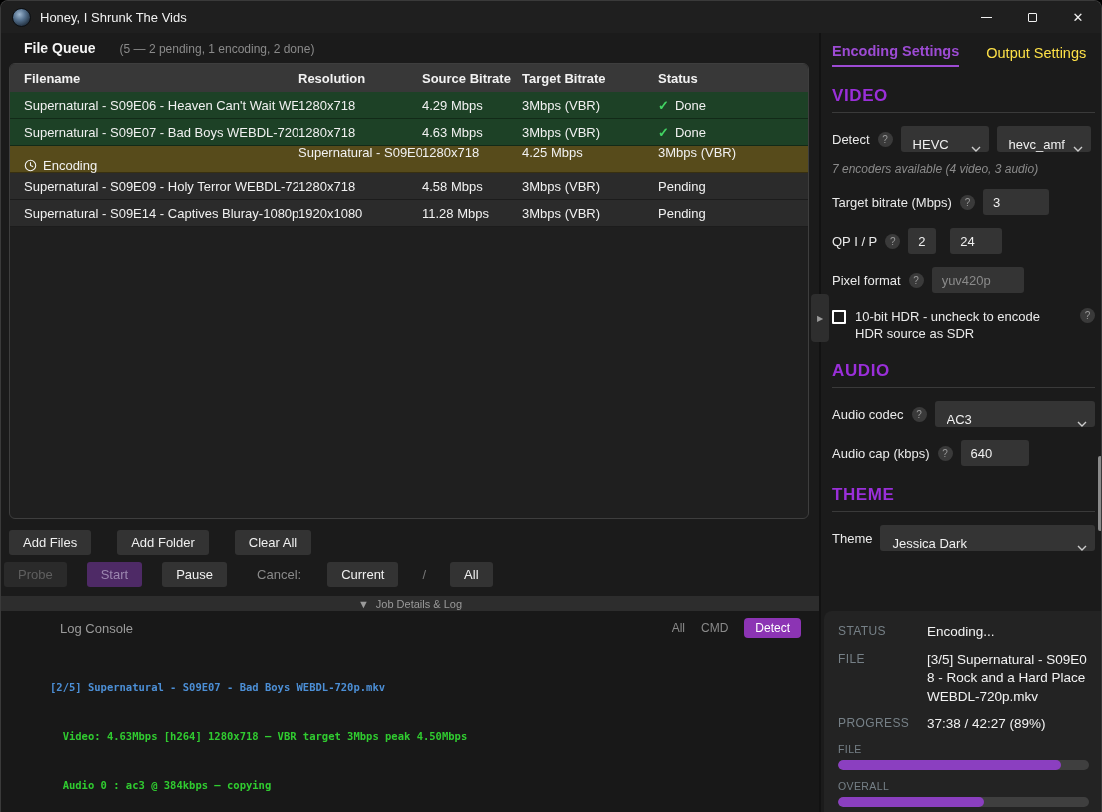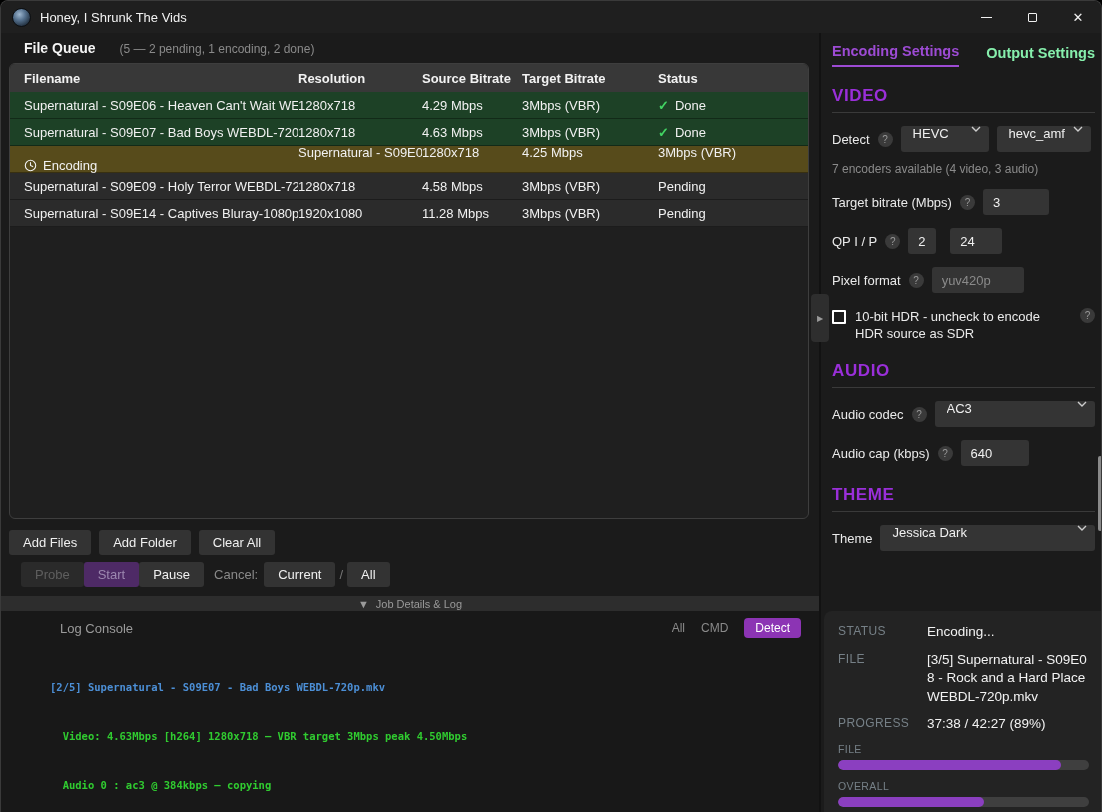--- a/index.html
+++ b/index.html
@@ -40,22 +40,22 @@
   .state-done { background:#1d4126; }
   .state-pending { background:#2b2b2b; }
   .state-encoding { background:#574b1b; }
   .enc-fill { position:absolute; left:0; top:0; bottom:0; background:#1d4126; z-index:0; }
   .cell-status { display:flex; align-items:center; gap:6px; }
   .check { color:#42d463; font-weight:bold; font-size:13px; }
   .clock-icon { width:13px; height:13px; display:block; }
 
   .btn { background:#333333; color:#f0f0f0; border:none; border-radius:3px; font-size:13px;
     font-family:"Liberation Sans", sans-serif; padding:5px 14px; height:25px; line-height:15px; }
-  .btn-row1 { position:absolute; top:497px; left:8px; display:flex; gap:8px; }
-  .btn-row2 { position:absolute; top:529px; left:20px; display:flex; gap:0; align-items:center; }
+  .btn-row1 { position:absolute; top:497px; left:8px; display:flex; gap:26px; }
+  .btn-row2 { position:absolute; top:529px; left:3px; display:flex; gap:20px; align-items:center; }
   .btn-probe { background:#2a2a2a; color:#5f5f5f; }
   .btn-start { background:#4e2a66; color:#9c87b0; }
   .cancel-label { color:#8a8a8a; font-size:13px; margin:0 6px 0 10px; }
   .cancel-sep { color:#777; font-size:13px; margin:0 4px; }
 
   .job-bar { position:absolute; top:563px; left:0; width:818px; height:15px; background:#2d2d2d;
     display:flex; align-items:center; justify-content:center; gap:7px; color:#9a9a9a; font-size:11px; }
 
   .log { position:absolute; top:578px; left:0; width:818px; bottom:0; background:#181818;padding-left:41px; }
   .log-head { display:flex; align-items:center; padding:7px 18px 4px 18px; }
@@ -65,38 +65,38 @@
   .log-filter.active { background:#8c34b4; color:#fff; border-radius:4px; padding:3px 11px; }
   .log-lines { padding:4px 0 0 8px; font-family:"DejaVu Sans Mono", monospace; font-size:10.5px; font-weight:bold; line-height:16.4px; white-space:pre; overflow:hidden; }
   .log-title { color:#4c8fd6; }
   .log-detail { color:#30cc30; }
 
   
   .right { position:absolute; top:32px; left:818px; width:284px; bottom:0; background:#1b1b1b; border-left:2px solid #121212; }
 
   .settings { padding:10px 8px 0 11px; }
   .tabs { display:flex; gap:27px; align-items:flex-end; }
-  .tab { font-size:14.5px; color:#86efac; padding-bottom:6px;font-weight:bold; }
+  .tab { font-size:14.5px; color:#fde047; padding-bottom:6px; }
   .tab.active { color:#9d4bd4; font-weight:bold; border-bottom:2px solid #9d4bd4; }
 
   .section-h { margin-top:19px; padding-bottom:6px; border-bottom:1px solid #3a3a3a;
     color:#9a2fd9; font-size:17px; font-weight:bold; letter-spacing:0.6px; }
 
   .set-row { display:flex; align-items:center; gap:8px; margin-top:13px; }
   .set-label { font-size:13px; color:#eaeaea; white-space:nowrap; }
   .help { width:15px; height:15px; border-radius:50%; background:#3a3a3a; color:#9a9a9a;
     font-size:10px; display:inline-flex; align-items:center; justify-content:center; flex:none; }
-  .select { background:#343434; border-radius:3px; height:26px; display:flex; align-items:flex-start;
+  .select { background:#343434; border-radius:3px; height:26px; display:flex; align-items:flex-end;
     padding:0 8px 0 12px; font-size:13px; color:#f0f0f0; }
   .select span { flex:1; overflow:hidden; white-space:nowrap; }
   .chev { width:10px; height:6px; flex:none; margin-left:6px; }
   .tinput { background:#343434; border:none; border-radius:3px; height:26px; padding:0 10px;
     font-size:13px; color:#f0f0f0; font-family:"Liberation Sans", sans-serif; }
   .tinput.dim { color:#8a8a8a; }
-  .hint { margin-top:10px; font-size:12px; color:#8a8a8a; }
+  .hint { margin-top:10px; font-size:12px; font-style:italic; color:#8a8a8a; }
   .hdr-row { display:flex; align-items:flex-start; gap:9px; margin-top:15px; }
   .checkbox { width:14px; height:14px; border:2px solid #fff; border-radius:1px; background:transparent; flex:none; margin-top:2px; }
   .hdr-label { font-size:13px; line-height:17px; width:198px; }
   .hdr-row .help { margin-left:auto; }
 
   .panel-handle { position:absolute; left:-10px; top:261px; width:18px; height:48px;
     background:#2e2e2e; border-radius:4px; display:flex; align-items:center; justify-content:center;
     color:#9a9a9a; font-size:8px; z-index:5; }
   .v-scroll { position:absolute; right:1px; top:423px; width:4px; height:75px; background:#8a8a8a; border-radius:2px; }
 

